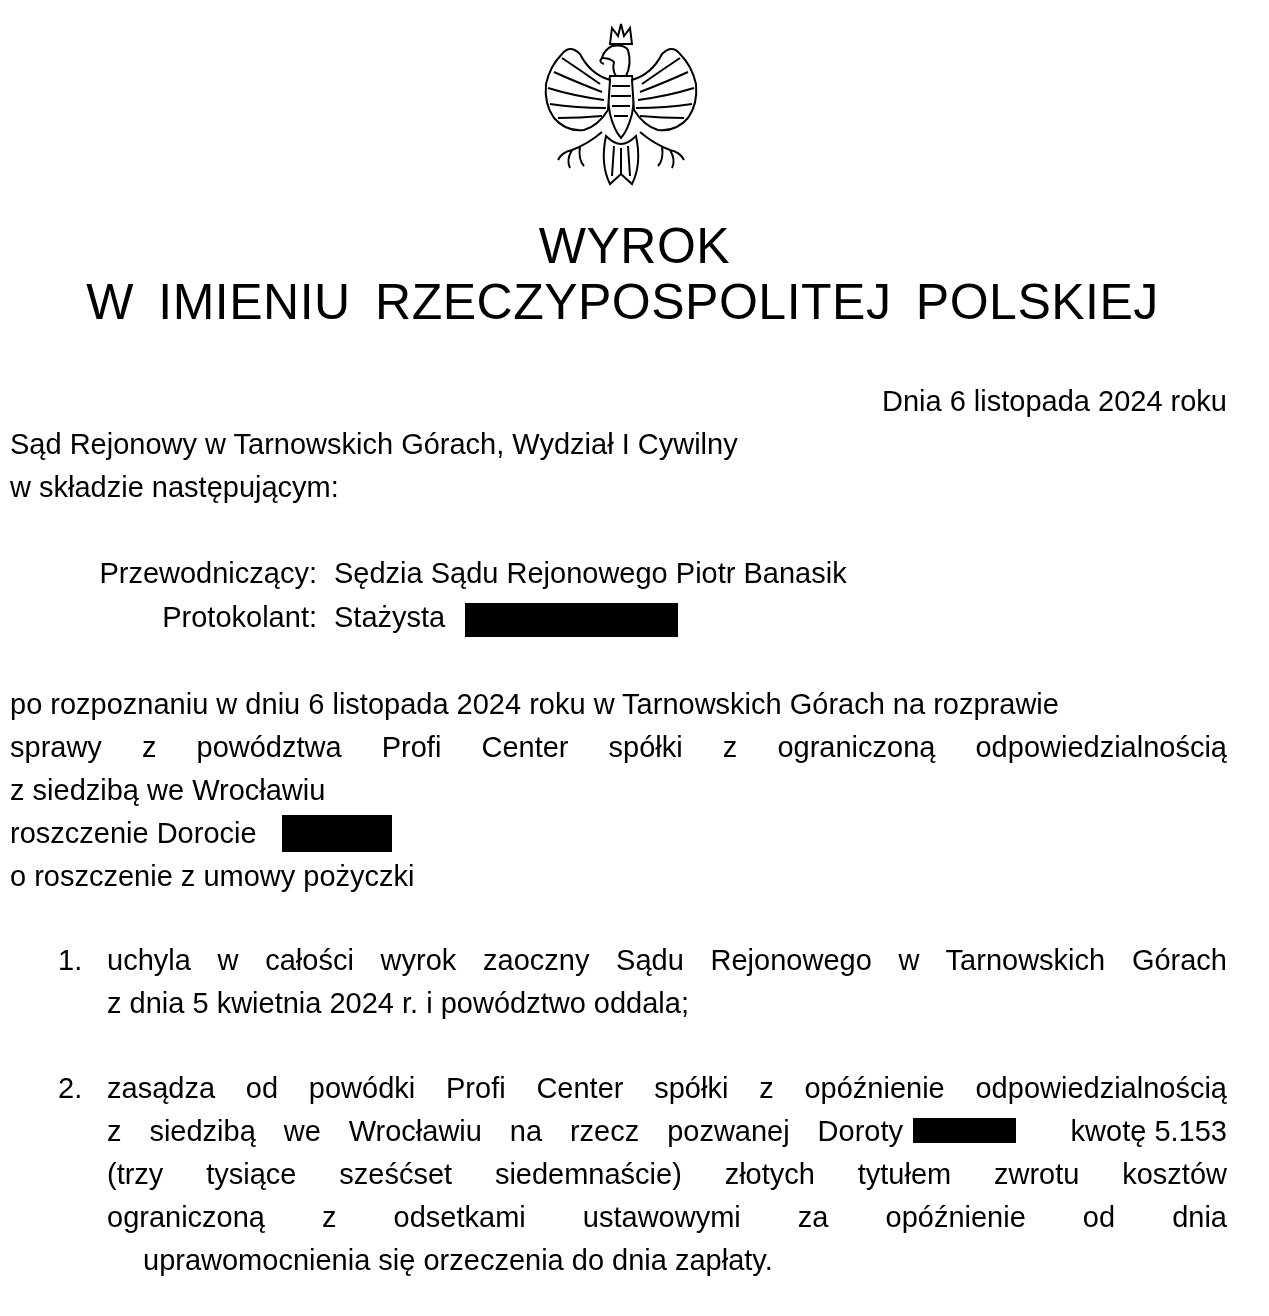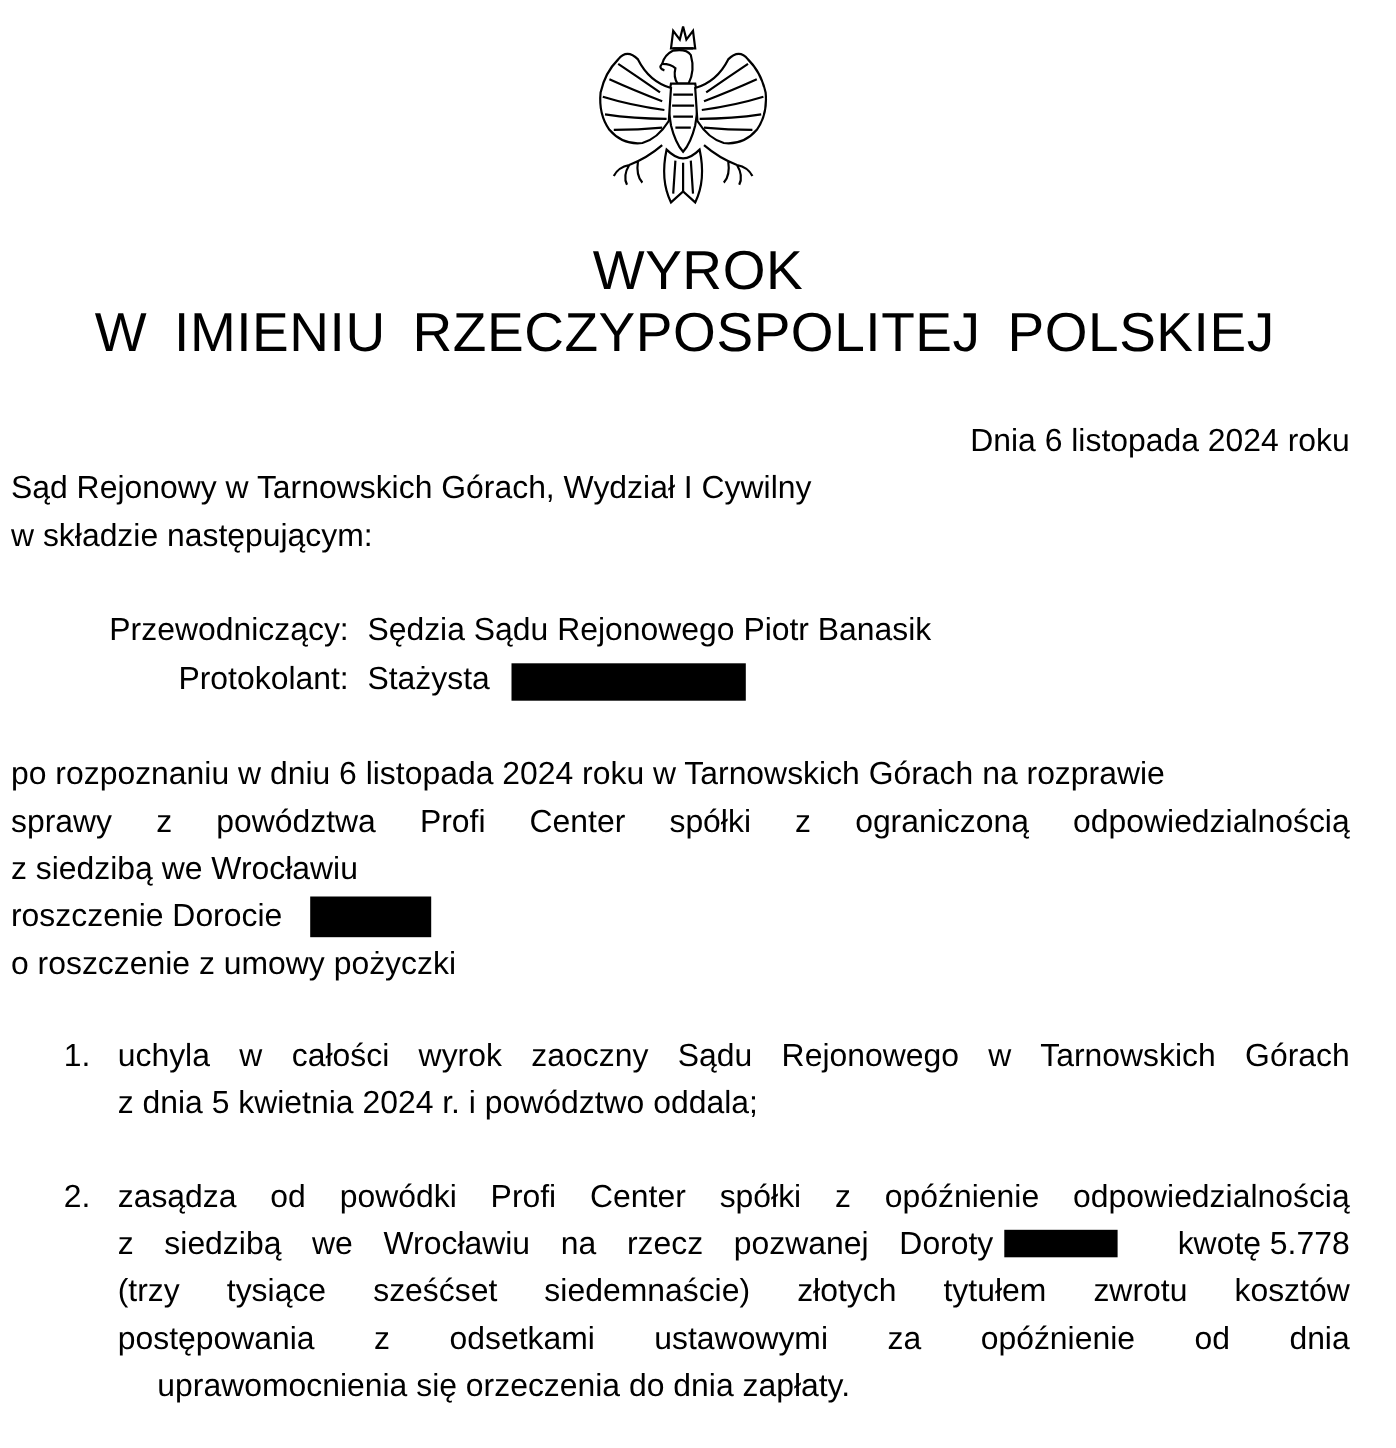--- a/index.html
+++ b/index.html
@@ -113,16 +113,16 @@
 <div class="line" style="top:855px;">o roszczenie z umowy pożyczki</div>
 
 <div class="num" style="top:939px;">1.</div>
 <div class="justify-line" style="top:939px; left:107px; width:1120px;">uchyla w całości wyrok zaoczny Sądu Rejonowego w Tarnowskich Górach</div>
 <div class="line" style="top:982px; left:107px;">z dnia 5 kwietnia 2024 r. i powództwo oddala;</div>
 
 <div class="num" style="top:1067px;">2.</div>
 <div class="justify-line" style="top:1067px; left:107px; width:1120px;">zasądza od powódki Profi Center spółki z opóźnienie odpowiedzialnością</div>
 <div class="justify-line" style="top:1110px; left:107px; width:796px;">z siedzibą we Wrocławiu na rzecz pozwanej Doroty</div>
 <div style="position:absolute; left:913px; top:1118px; width:103px; height:25px; background:#000;"></div>
-<div class="right" style="top:1110px;">kwotę 5.778</div>
+<div class="right" style="top:1110px;">kwotę 5.153</div>
 <div class="justify-line" style="top:1153px; left:107px; width:1120px;">(trzy tysiące sześćset siedemnaście) złotych tytułem zwrotu kosztów</div>
-<div class="justify-line" style="top:1196px; left:107px; width:1120px;">postępowania z odsetkami ustawowymi za opóźnienie od dnia</div>
+<div class="justify-line" style="top:1196px; left:107px; width:1120px;">ograniczoną z odsetkami ustawowymi za opóźnienie od dnia</div>
 <div class="line" style="top:1239px; left:107px;margin-left:36px;">uprawomocnienia się orzeczenia do dnia zapłaty.</div>
 
 </body></html>

